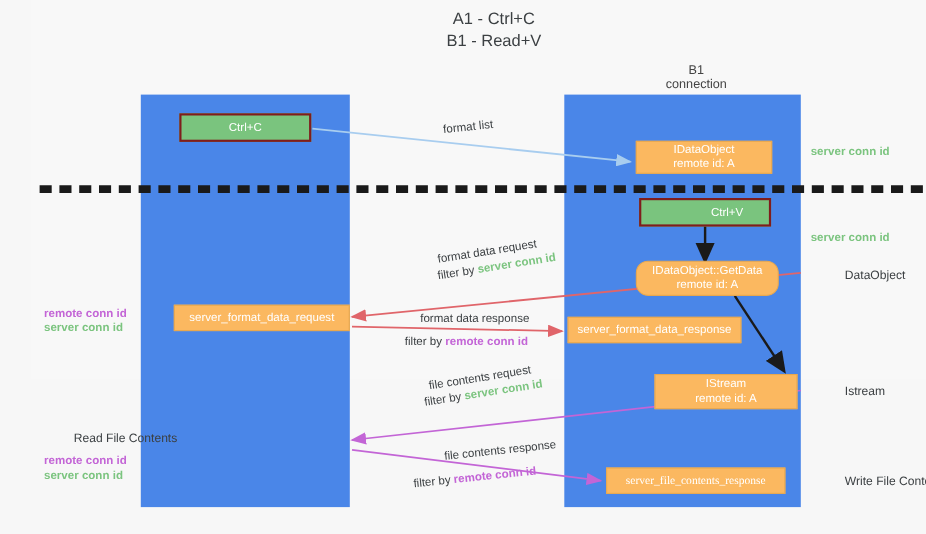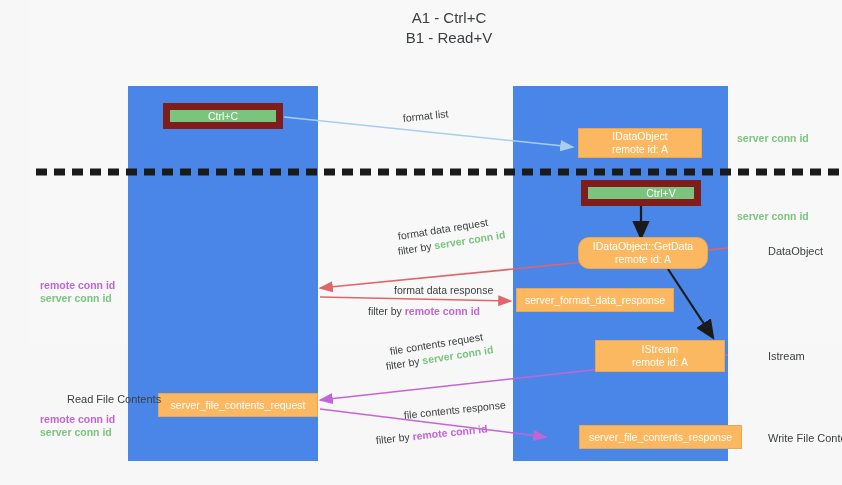--- a/index.html
+++ b/index.html
@@ -8,21 +8,21 @@
   #stage{position:absolute;left:0;top:0;width:842px;height:345px;background:#f8f8f8;margin-left:28px;}
   .abs{position:absolute;}
   #title{left:0;top:8px;width:842px;text-align:center;font-size:15px;line-height:20px;color:#3c4043;}
   .colhead{text-align:center;font-size:11.5px;line-height:13px;color:#444;}
   .lane{background:#4a86e8;}
   .obox{background:#fbb860;color:#ffffff;font-size:10.5px;line-height:13px;
         text-align:center;display:flex;flex-direction:column;align-items:center;
         justify-content:center;border:1px solid #e8a84f;box-sizing:border-box;}
   .gbox{background:#7ac47e;color:#ffffff;font-size:10.5px;line-height:13px;
         text-align:center;display:flex;align-items:center;justify-content:center;
-        border:7px solid #7f1d1d;box-sizing:border-box;}
+        border:2px solid #7f1d1d;box-sizing:border-box;}
   .lbl{font-size:10.5px;line-height:13px;white-space:nowrap;}
   .lbl.dark{color:#3c4043;}
   .lbl.green{color:#7bc47f;font-weight:bold;}
   .lbl.purple{color:#c365d6;font-weight:bold;}
   .lbl.sidedark{color:#3c4043;font-size:11px;padding-left:31px;}
   .rot-a{transform:rotate(-9deg);transform-origin:left center;}
   .rot-b{transform:rotate(-6deg);transform-origin:left center;}
   .mixed{font-size:10.5px;line-height:13px;white-space:nowrap;color:#3c4043;}
   .gt{color:#7bc47f;font-weight:bold;}
   .pt{color:#c365d6;font-weight:bold;}
@@ -31,20 +31,24 @@
 </head>
 <body>
 
 <div id="stage">
 
   <div class="abs" id="title">
     <div>A1 - Ctrl+C</div>
     <div>B1 - Read+V</div>
   </div>
 
+  <div class="abs colhead" style="left:545px;top:58px;width:120px;">
+    <div>B1</div>
+    <div>connection</div>
+  </div>
 
   <div class="abs lane" style="left:100px;top:86px;width:190px;height:375px;"></div>
   <div class="abs lane" style="left:485px;top:86px;width:215px;height:375px;"></div>
 
   <svg class="over" viewBox="0 0 842 485">
     <defs>
       <marker id="mBlue" markerWidth="9" markerHeight="7" refX="8" refY="3.5" orient="auto">
         <polygon points="0 0, 9 3.5, 0 7" fill="#a8cdef"></polygon>
       </marker>
       <marker id="mRed" markerWidth="9" markerHeight="7" refX="8" refY="3.5" orient="auto">
@@ -90,41 +94,41 @@
   <div class="abs obox" style="left:550px;top:237px;width:130px;height:32px;border-radius:11px;">
     <span>IDataObject::GetData</span>
     <span>remote id: A</span>
   </div>
 
   <div class="abs obox" style="left:567px;top:340px;width:130px;height:32px;">
     <span>IStream</span>
     <span>remote id: A</span>
   </div>
 
+  <div class="abs obox" style="left:130px;top:277px;width:160px;height:24px;">
+    <span>server_format_data_request</span>
+  </div>
 
   <div class="abs obox" style="left:488px;top:288px;width:158px;height:24px;">
     <span>server_format_data_response</span>
   </div>
 
-  <div class="abs obox" style="left:130px;top:393px;width:160px;height:24px;">
-    <span>server_file_contents_request</span>
-  </div>
 
-  <div class="abs obox" style="left:551px;top:425px;width:163px;height:24px;">
+  <div class="abs obox" style="left:523px;top:425px;width:163px;height:24px;font-family:Liberation Serif, serif;">
     <span>server_file_contents_response</span>
   </div>
 
   <div class="abs lbl dark rot-b" style="left:375px;top:112px;">format list</div>
 
   <div class="abs lbl dark rot-a" style="left:370px;top:230px;">format data request</div>
   <div class="abs mixed rot-a" style="left:370px;top:245px;">
     <span>filter by </span><span class="gt">server conn id</span>
   </div>
 
-  <div class="abs lbl dark" style="left:366px;top:284px;text-align:right;">format data response</div>
+  <div class="abs lbl dark" style="left:354px;top:284px;text-align:right;">format data response</div>
   <div class="abs mixed" style="left:340px;top:305px;">
     <span>filter by </span><span class="pt">remote conn id</span>
   </div>
 
   <div class="abs lbl dark rot-a" style="left:362px;top:345px;">file contents request</div>
   <div class="abs mixed rot-a" style="left:358px;top:360px;">
     <span>filter by </span><span class="gt">server conn id</span>
   </div>
 
   <div class="abs lbl dark rot-b" style="left:376px;top:409px;">file contents response</div>

